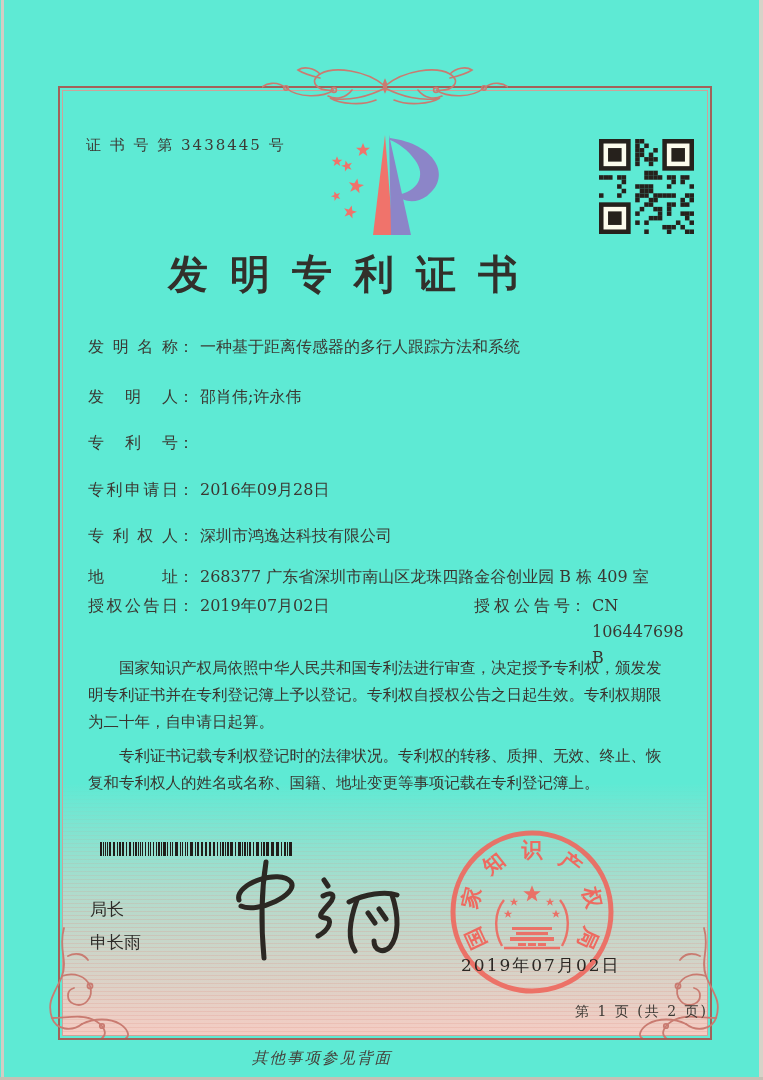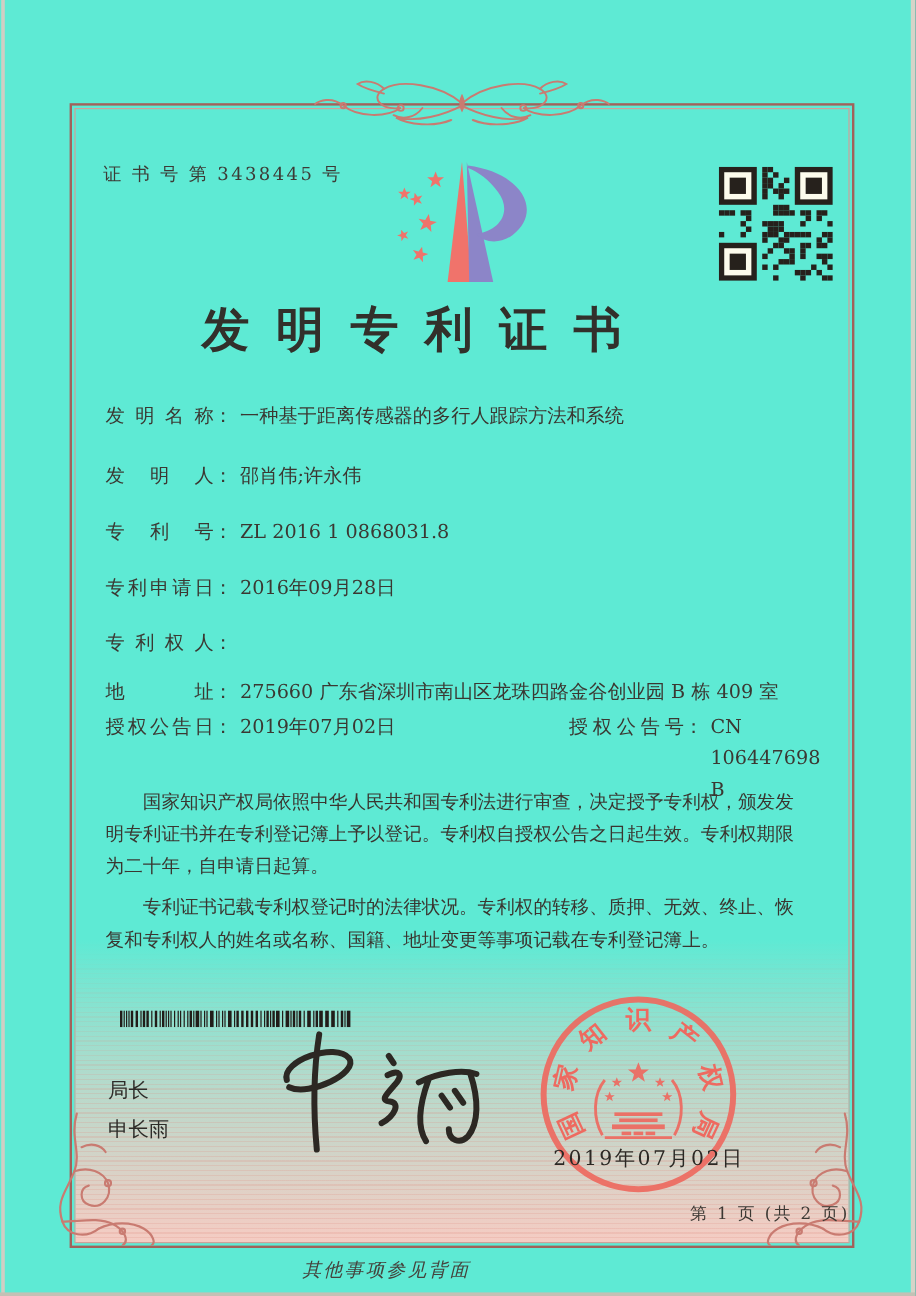--- a/index.html
+++ b/index.html
@@ -245,35 +245,35 @@
       <span class="val">一种基于距离传感器的多行人跟踪方法和系统</span>
     </div>
     <div class="row r2">
       <span class="lab">发明人</span>
         <span class="col">：</span>
       <span class="val">邵肖伟;许永伟</span>
     </div>
     <div class="row r3">
       <span class="lab">专利号</span>
         <span class="col">：</span>
-      <span class="val">ZL 2016 1 0868031.8</span>
     </div>
     <div class="row r4">
       <span class="lab">专利申请日</span>
         <span class="col">：</span>
       <span class="val">2016年09月28日</span>
     </div>
     <div class="row r5">
       <span class="lab">专利权人</span>
         <span class="col">：</span>
+      <span class="val">深圳市鸿逸达科技有限公司</span>
     </div>
     <div class="row r-addr">
       <span class="lab">地址</span>
         <span class="col">：</span>
-      <span class="val">275660 广东省深圳市南山区龙珠四路金谷创业园 B 栋 409 室</span>
+      <span class="val">268377 广东省深圳市南山区龙珠四路金谷创业园 B 栋 409 室</span>
     </div>
     <div class="grant">
       <span class="pair">
         <span class="lab">授权公告日</span>
           <span class="col">：</span>
         <span class="val">2019年07月02日</span>
       </span>
       <span class="pair pair2">
         <span class="lab2">授权公告号</span>
           <span class="col">：</span>

